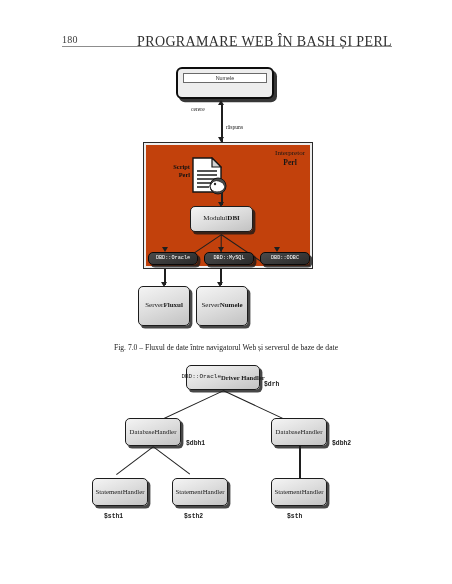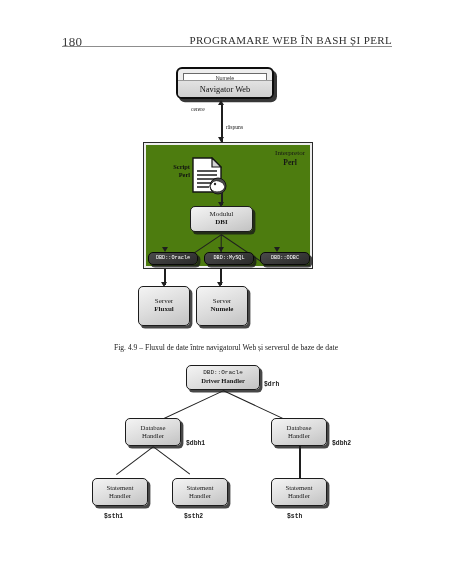--- a/index.html
+++ b/index.html
@@ -8,38 +8,38 @@
     font-family:"Liberation Serif",serif;
     color:#1a1a1a;position:relative;overflow:hidden;
   }
   .page{position:absolute;inset:0;}
 
   
   .runhead{
     position:absolute;left:62px;top:34px;width:330px;height:16px;
   }
   .runhead .pageno{
-    position:absolute;left:0;top:0;font-size:13px;letter-spacing:.2px;color:#3a3a3a;
+    position:absolute;left:0;top:0;font-size:10px;letter-spacing:.2px;color:#3a3a3a;
   }
   .runhead .title{
-    position:absolute;right:0;top:0;font-size:11px;letter-spacing:.35px;color:#2f2f2f;
+    position:absolute;right:0;top:0;font-size:14px;letter-spacing:.35px;color:#2f2f2f;
     white-space:nowrap;
     text-align:right;
   }
   .runhead .rule{
     position:absolute;left:0;right:0;top:12px;height:1px;background:#8d8d8d;
   }
 
   
   .rbox{
     position:absolute;box-sizing:border-box;
     border:1.4px solid #1c1c1c;border-radius:5px;
     background:linear-gradient(160deg,#f4f4f4 0%,#dcdcdc 52%,#c2c2c2 100%);
     box-shadow:2.4px 2.6px 0 rgba(25,25,25,.80);
-    display:flex;flex-direction:column;align-items:center;justify-content:center;
+    display:flex;flex-direction:row;align-items:center;justify-content:center;
     text-align:center;line-height:1.12;
   }
   .rbox .l1,.rbox .l2{display:block;white-space:nowrap;}
 
   .vline{position:absolute;background:#1f1f1f;width:1.5px;}
   .arrowhead{
     position:absolute;width:0;height:0;
     border-left:3.4px solid transparent;border-right:3.4px solid transparent;
   }
   .arrow-down{border-top:5px solid #1f1f1f;}
@@ -71,21 +71,21 @@
     border-top:1px solid #9a9a9a;
     display:flex;align-items:center;justify-content:center;
     font-size:8.4px;color:#111;
   }
 
   
   #interp{
     position:absolute;left:143px;top:142px;width:170px;height:127px;
     box-sizing:border-box;
     border:1.5px solid #2a2a2a;
-    background:#4d7c0f;
+    background:#c2410c;
     box-shadow:inset 0 0 0 2px #ededed;
   }
   #interp .ititle{
     position:absolute;right:7px;top:6px;text-align:center;font-size:7px;line-height:1.25;color:#161616;
   }
   #interp .ititle b{display:block;font-size:7.6px;}
 
   
   #scriptlbl{
     position:absolute;left:12px;top:20px;width:34px;text-align:right;
@@ -111,21 +111,20 @@
     <span class="pageno">180</span>
     <span class="title">PROGRAMARE WEB ÎN BASH ȘI PERL</span>
     <div class="rule"></div>
   </div>
 
   <div id="browser">
     <div class="urlrow">
       <span class="cap">Numele</span>
       <span class="field"></span>
     </div>
-    <div class="bar">Navigator Web</div>
   </div>
 
   <div class="vline" style="left:221px;top:104px;height:38px;"></div>
   <div class="arrowhead arrow-up" style="left:218px;top:100px;"></div>
   <div class="arrowhead arrow-down" style="left:218px;top:137px;"></div>
   <div class="lbl" style="left:191px;top:106px;font-size:5.6px;">cerere</div>
   <div class="lbl" style="left:226px;top:124px;font-size:5.6px;">răspuns</div>
 
   <div id="interp">
     <div class="ititle">
@@ -189,21 +188,21 @@
 
   <div class="rbox" style="left:138px;top:286px;width:52px;height:40px;font-size:7px;">
     <span class="l1">Server</span>
     <b class="l2">Fluxul</b>
   </div>
   <div class="rbox" style="left:196px;top:286px;width:52px;height:40px;font-size:7px;">
     <span class="l1">Server</span>
     <b class="l2">Numele</b>
   </div>
 
-  <div class="cap" style="top:343px;">Fig. 4.9 – Fluxul de date între navigatorul Web și serverul de baze de date</div>
+  <div class="cap" style="top:343px;">Fig. 7.0 – Fluxul de date între navigatorul Web și serverul de baze de date</div>
 
   <div class="rbox" style="left:186px;top:365px;width:74px;height:25px;font-size:6.6px;">
     <span class="l1 mono" style="font-size:6px;">DBD::Oracle</span>
     <b class="l2">Driver Handler</b>
   </div>
   <div class="lbl mono" style="left:264px;top:381px;font-size:6.4px;font-weight:bold;">$drh</div>
 
   <div class="edge" style="left:223px;top:390px;width:96px;transform:rotate(155deg);"></div>
   <div class="edge" style="left:223px;top:390px;width:96px;transform:rotate(25deg);"></div>
 

